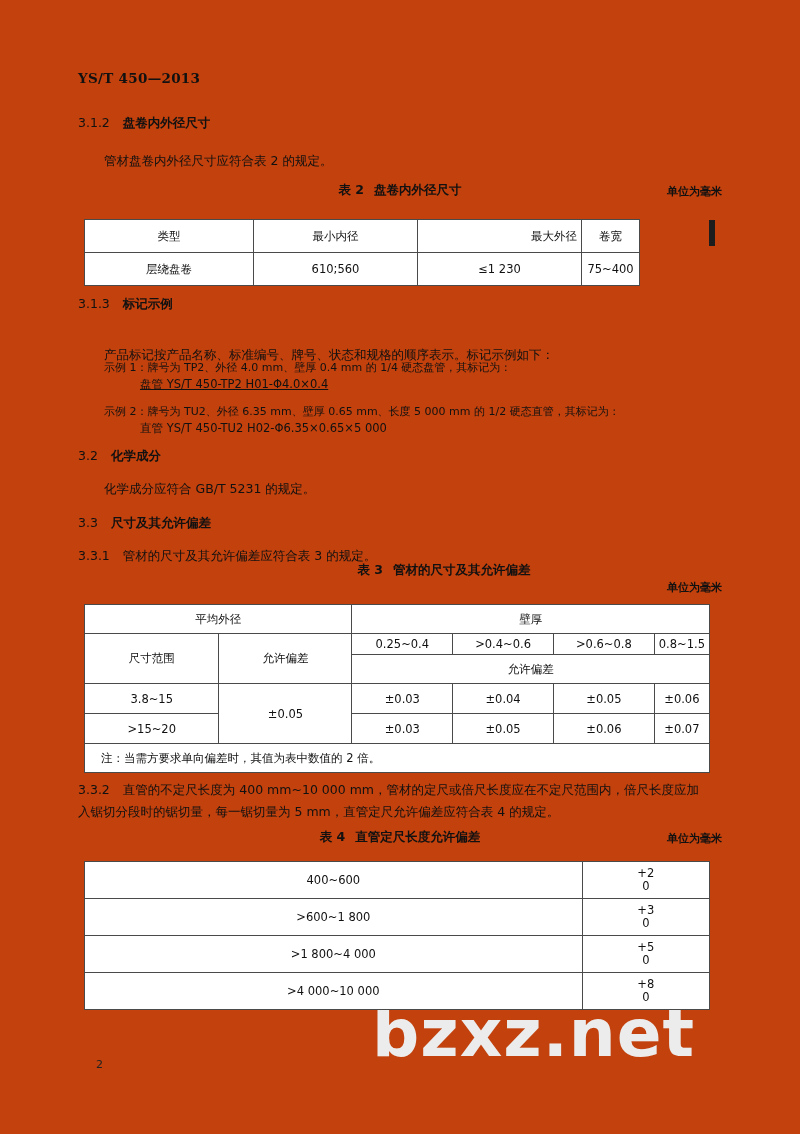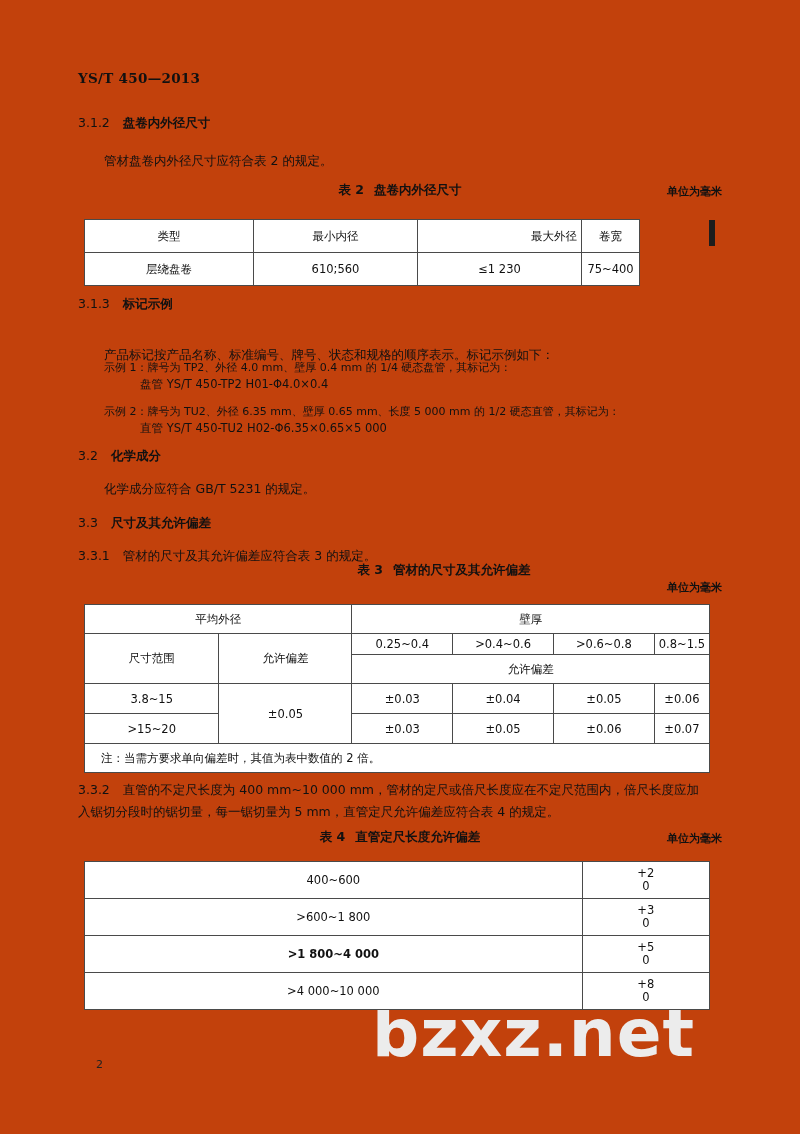--- a/index.html
+++ b/index.html
@@ -174,21 +174,21 @@
           <td>75~400</td>
         </tr>
       </tbody>
     </table>
 
     <div class="clause" style="left:78px; top:296px;">
       <span class="num">3.1.3</span><span class="ttl">标记示例</span>
     </div>
     <div class="para para-ind" style="left:78px; top:344px; width:620px;">产品标记按产品名称、标准编号、牌号、状态和规格的顺序表示。标记示例如下：</div>
     <div class="ex" style="left:104px; top:358px; width:600px;">示例 1：牌号为 TP2、外径 4.0 mm、壁厚 0.4 mm 的 1/4 硬态盘管，其标记为：</div>
-    <div class="ex-sub" style="left:140px; top:377px;">盘管 YS/T 450-TP2 H01-Φ4.0×0.4</div>
+    <div class="ex-sub" style="left:140px; top:377px;text-decoration:underline;">盘管 YS/T 450-TP2 H01-Φ4.0×0.4</div>
     <div class="ex" style="left:104px; top:402px; width:620px;">示例 2：牌号为 TU2、外径 6.35 mm、壁厚 0.65 mm、长度 5 000 mm 的 1/2 硬态直管，其标记为：</div>
     <div class="ex-sub" style="left:140px; top:421px;">直管 YS/T 450-TU2 H02-Φ6.35×0.65×5 000</div>
 
     <div class="clause" style="left:78px; top:448px;">
       <span class="num">3.2</span><span class="ttl">化学成分</span>
     </div>
     <div class="para para-ind" style="left:78px; top:478px; width:620px;">化学成分应符合 GB/T 5231 的规定。</div>
 
     <div class="clause" style="left:78px; top:515px;">
       <span class="num">3.3</span><span class="ttl">尺寸及其允许偏差</span>
@@ -264,21 +264,21 @@
         <tr>
           <td style="height:30px;">&gt;600~1 800</td>
           <td>
             <span class="tol">
               <span class="t">+3</span>
               <span class="b">0</span>
             </span>
           </td>
         </tr>
         <tr>
-          <td style="height:30px;font-weight:bold;">&gt;1 800~4 000</td>
+          <td style="height:30px;">&gt;1 800~4 000</td>
           <td>
             <span class="tol">
               <span class="t">+5</span>
               <span class="b">0</span>
             </span>
           </td>
         </tr>
         <tr>
           <td style="height:30px;">&gt;4 000~10 000</td>
           <td>

